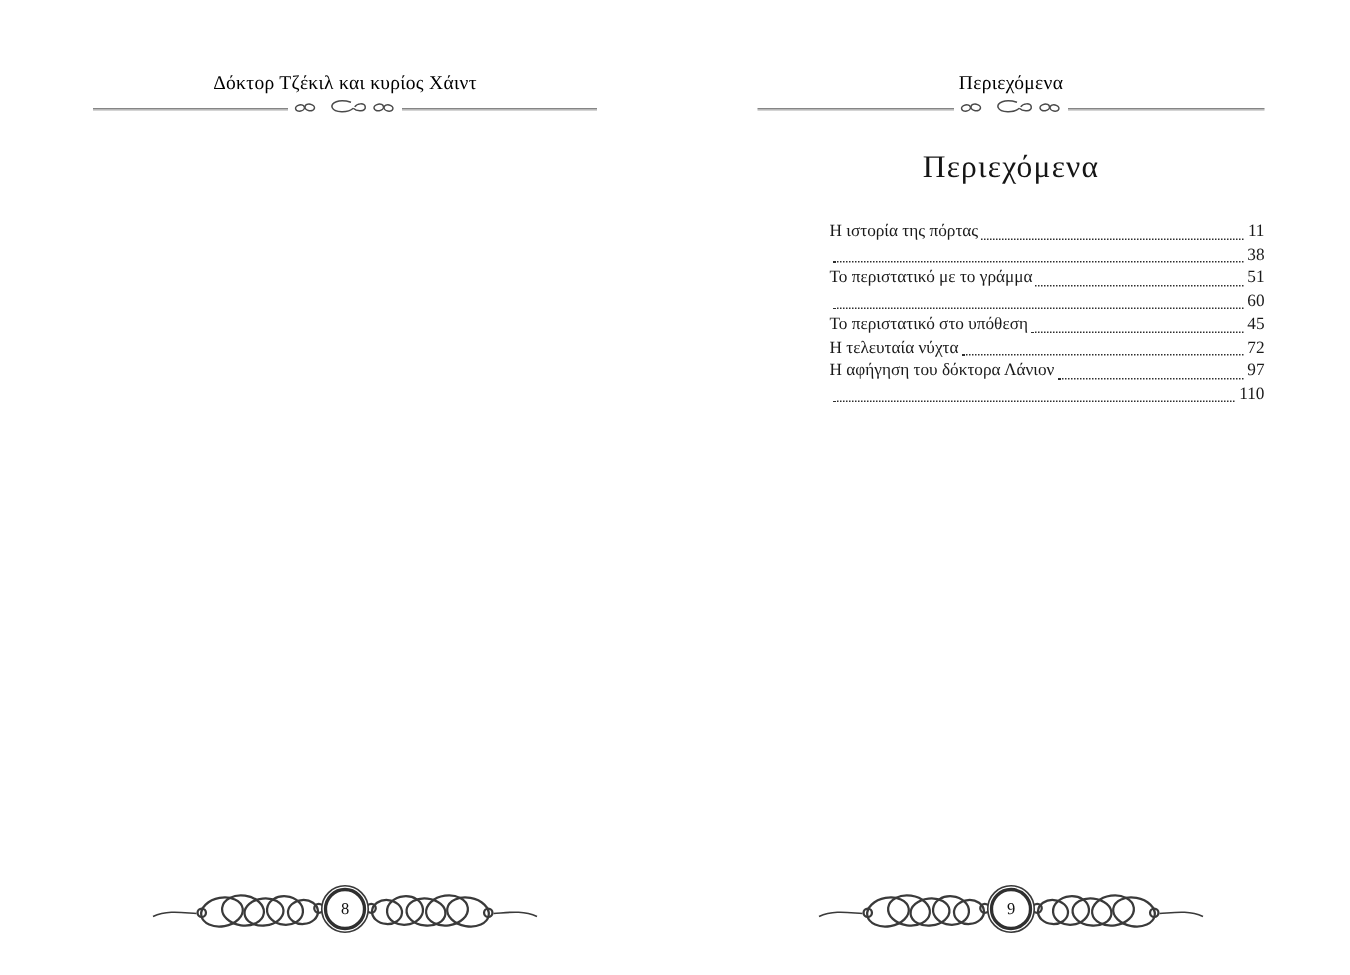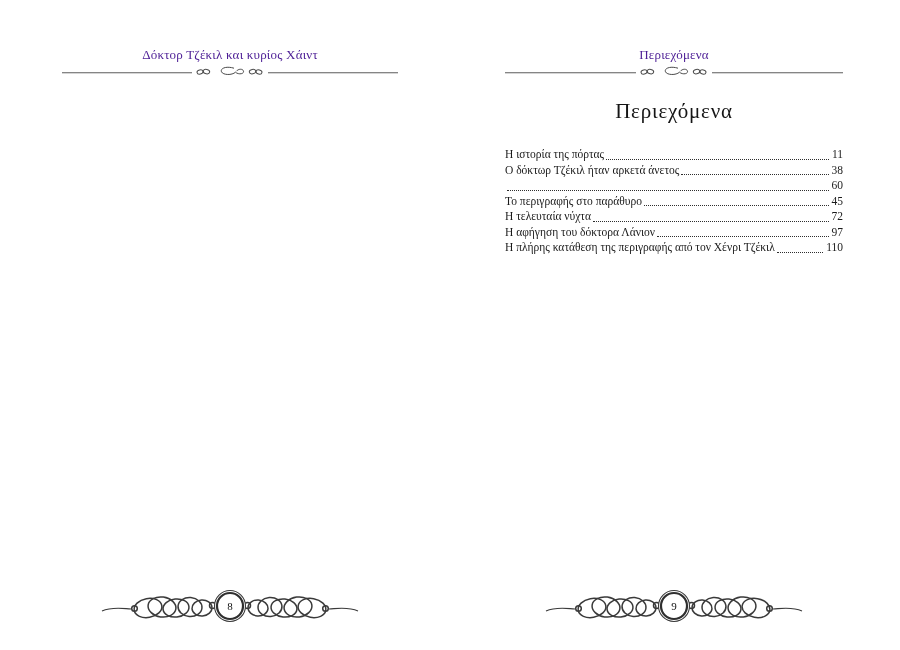--- a/index.html
+++ b/index.html
@@ -6,36 +6,36 @@
   body{
     width:900px;height:650px;background:#ffffff;overflow:hidden;position:relative;
     font-family:"Liberation Serif","DejaVu Serif",serif;color:#1a1a1a;
   }
   .page{position:absolute;top:0;height:650px;}
   .page-left{left:62px;width:336px;}
   .page-right{left:505px;width:338px;}
 
   .running-head{
     position:absolute;top:47px;left:0;right:0;text-align:center;
-    font-size:13px;letter-spacing:.2px;color:#4c1d95;white-space:nowrap;
+    font-size:13px;letter-spacing:.2px;color:#000000;white-space:nowrap;
   }
   .head-rule{
     position:absolute;top:65px;left:0;right:0;height:14px;
     display:flex;align-items:center;
   }
   .head-rule .line{flex:1;height:1px;background:#858585;box-shadow:0 1px 0 rgba(160,160,160,.45);}
   .head-rule svg{flex:0 0 auto;margin:0 2px;}
 
   .contents-title{
     position:absolute;top:99px;left:0;right:0;text-align:center;
     font-size:21px;letter-spacing:.8px;color:#151515;
   }
 
   .toc{position:absolute;top:147px;left:0;right:0;font-size:11.5px;}
-  .toc-row{display:flex;align-items:flex-end;height:15.5px;line-height:15.5px;cursor:pointer;}
+  .toc-row{display:flex;align-items:flex-end;height:15.5px;line-height:15.5px;cursor:pointer;margin-left:48px;}
   .toc-label{white-space:nowrap;}
   .toc-leader{flex:1;border-bottom:1px dotted #2e2e2e;margin:0 1px 3px 2px;min-width:8px;}
   .toc-page{white-space:nowrap;padding-left:2px;text-align:right;font-family:Liberation Serif, serif;}
 
   .footer-orn{
     position:absolute;top:582px;left:50%;transform:translateX(-50%);
     width:260px;height:48px;
   }
   .footer-orn svg{display:block;}
   .folio{
@@ -104,45 +104,48 @@
 
   <div class="contents-title">Περιεχόμενα</div>
 
   <div class="toc">
       <div class="toc-row">
         <span class="toc-label">Η ιστορία της πόρτας</span>
         <span class="toc-leader"></span>
         <span class="toc-page">11</span>
       </div>
       <div class="toc-row">
-        <span class="toc-label">Ο δόκτωρ Τζέκιλ ήταν αρκετά άνετος</span>
         <span class="toc-leader"></span>
         <span class="toc-page">38</span>
+      </div>
+      <div class="toc-row">
+        <span class="toc-label">Το περιστατικό με το γράμμα</span>
+        <span class="toc-leader"></span>
+        <span class="toc-page">51</span>
       </div>
       <div class="toc-row">
         <span class="toc-leader"></span>
         <span class="toc-page">60</span>
       </div>
       <div class="toc-row">
-        <span class="toc-label">Το περιγραφής στο παράθυρο</span>
+        <span class="toc-label">Το περιστατικό στο υπόθεση</span>
         <span class="toc-leader"></span>
         <span class="toc-page">45</span>
       </div>
       <div class="toc-row">
         <span class="toc-label">Η τελευταία νύχτα</span>
         <span class="toc-leader"></span>
         <span class="toc-page">72</span>
       </div>
       <div class="toc-row">
         <span class="toc-label">Η αφήγηση του δόκτορα Λάνιον</span>
         <span class="toc-leader"></span>
         <span class="toc-page">97</span>
       </div>
       <div class="toc-row">
-        <span class="toc-label">Η πλήρης κατάθεση της περιγραφής από τον Χένρι Τζέκιλ</span>
         <span class="toc-leader"></span>
         <span class="toc-page">110</span>
       </div>
     </div>
 
   <div class="footer-orn">
     <svg width="260" height="48" viewBox="0 0 260 48">
       <use href="#flourish-half"></use>
       <use href="#flourish-half" transform="translate(260,0) scale(-1,1)"></use>
       <circle cx="130" cy="24" r="15.5" fill="#ffffff" stroke="#3a3a3a" stroke-width="1.1"></circle>

